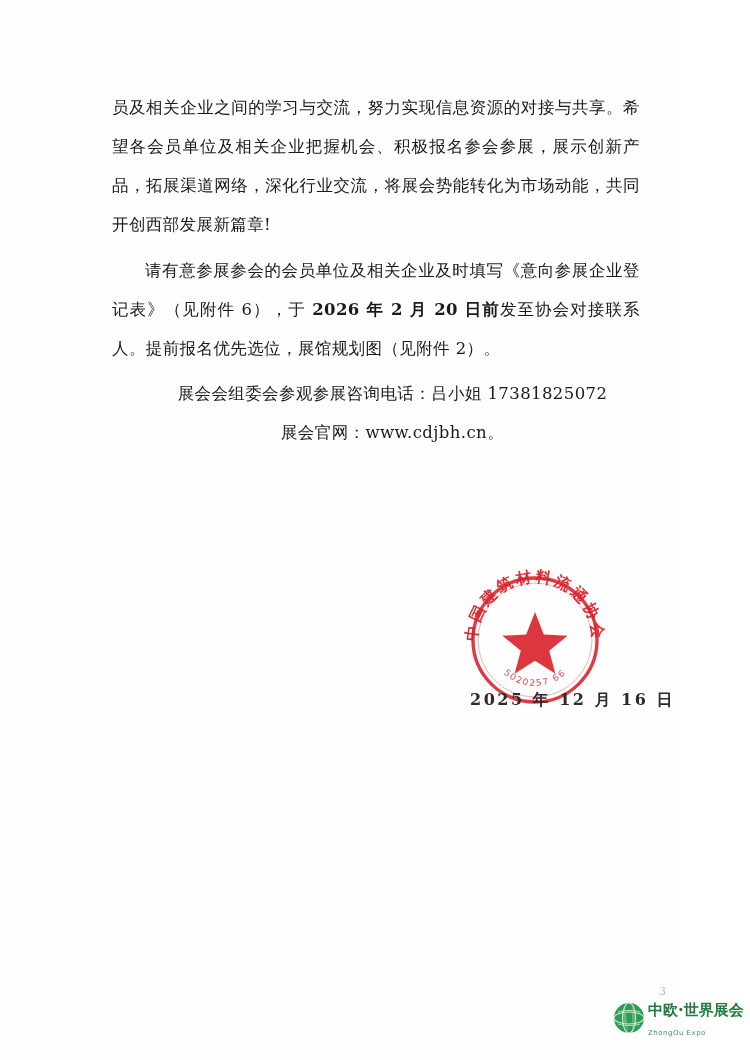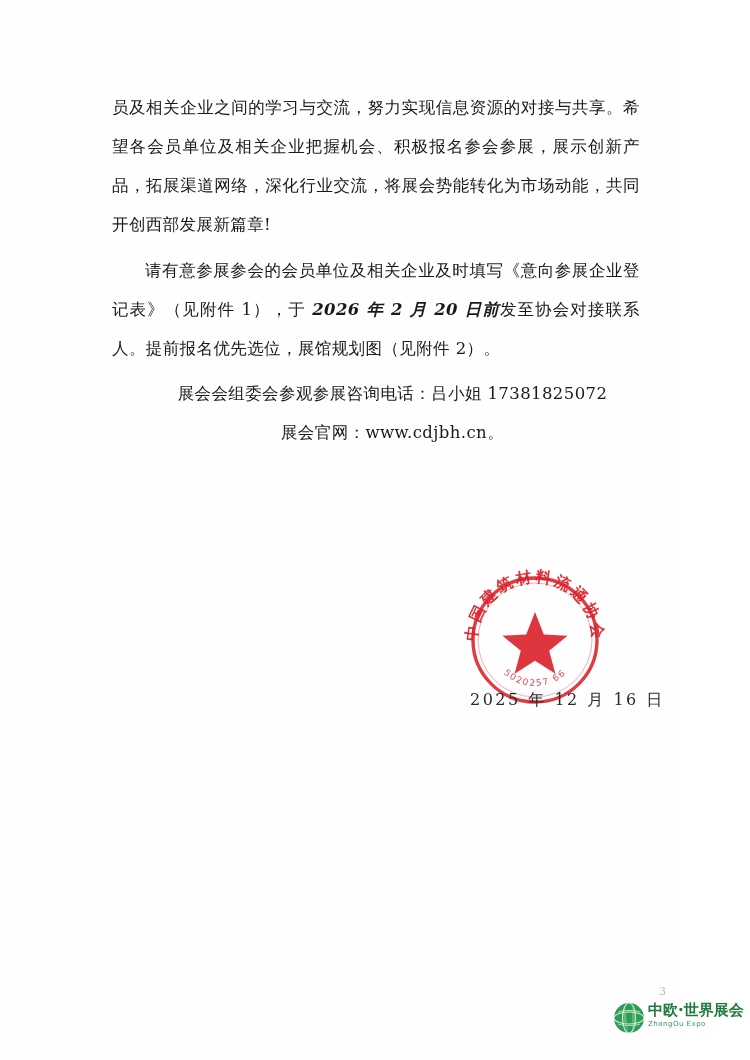--- a/index.html
+++ b/index.html
@@ -38,21 +38,20 @@
     margin: 0;
   }
   .para.indent {
     text-indent: 33px;
   }
   .para.sp-top {
     margin-top: 7px;
   }
   .bold-seg {
     font-weight: bold;
-    font-style: italic;
   }
   .contact-block {
     margin-top: 6px;
   }
   .contact-line {
     font-family: "DejaVu Serif", serif;
     font-size: 16.5px;
     line-height: 39px;
     color: #1a1a1a;
     letter-spacing: 0.4px;
@@ -71,20 +70,21 @@
   
   .date-line {
     position: absolute;
     left: 470px;
     top: 690px;
     font-family: "DejaVu Serif", serif;
     font-size: 16px;
     color: #2b2b2b;
     letter-spacing: 2.5px;
     white-space: nowrap;
+    font-weight: bold;
   }
 
   
   .seal {
     position: absolute;
     left: 455px;
     top: 560px;
     width: 160px;
     height: 160px;
     pointer-events: none;
@@ -125,34 +125,34 @@
     color: #1f7a3d;
     letter-spacing: 0px;
     white-space: nowrap;
     text-align: right;
   }
   .logo-en {
     font-family: "DejaVu Sans", sans-serif;
     font-size: 7px;
     color: #3a9b5c;
     letter-spacing: 0.5px;
-    margin-top: 3px;
+    margin-top: 12px;
     white-space: nowrap;
   }
 </style>
 </head>
 <body>
 
 <div class="page">
 
   <div class="doc-body">
 
     <p class="para">员及相关企业之间的学习与交流，努力实现信息资源的对接与共享。希望各会员单位及相关企业把握机会、积极报名参会参展，展示创新产品，拓展渠道网络，深化行业交流，将展会势能转化为市场动能，共同开创西部发展新篇章!</p>
 
-    <p class="para indent sp-top"><span>请有意参展参会的会员单位及相关企业及时填写《意向参展企业登记表》（见附件 1），于 </span><span class="bold-seg">2026 年 2 月 20 日前</span><span>发至协会对接联系人。提前报名优先选位，展馆规划图（见附件 2）。</span></p>
+    <p class="para indent sp-top"><span>请有意参展参会的会员单位及相关企业及时填写《意向参展企业登记表》（见附件 6），于 </span><span class="bold-seg">2026 年 2 月 20 日前</span><span>发至协会对接联系人。提前报名优先选位，展馆规划图（见附件 2）。</span></p>
 
     <div class="contact-block">
       <div class="contact-line">展会会组委会参观参展咨询电话：吕小姐 17381825072</div>
       <div class="contact-line">展会官网：www.cdjbh.cn。</div>
     </div>
 
   </div>
 
   <div class="seal">
     <svg viewBox="0 0 160 160" width="160" height="160" aria-hidden="true">

